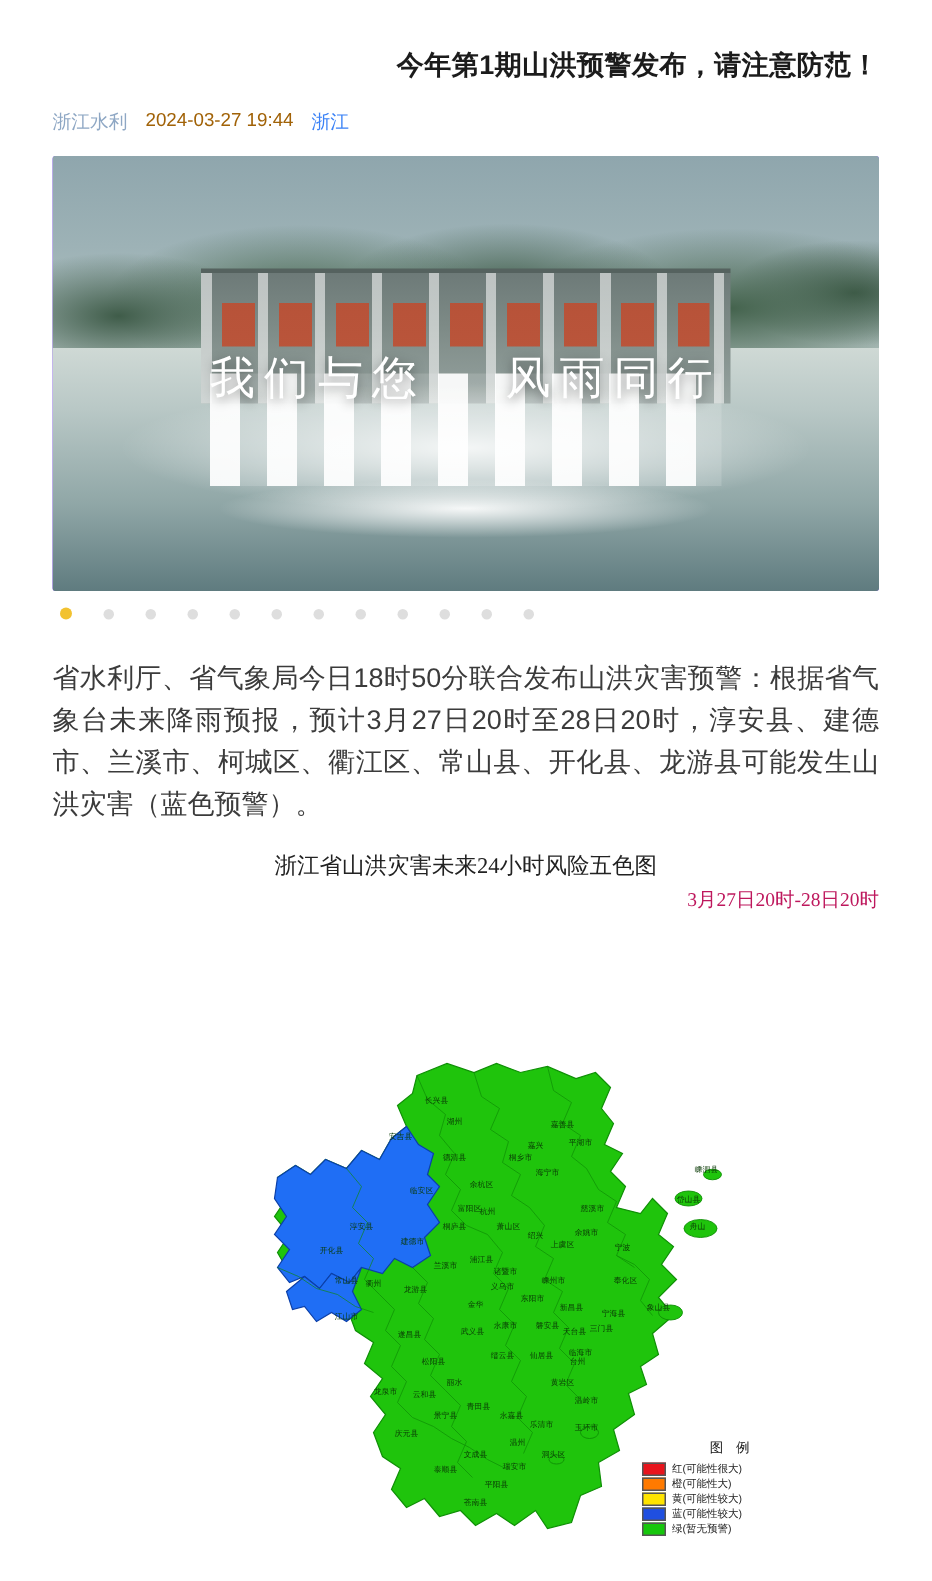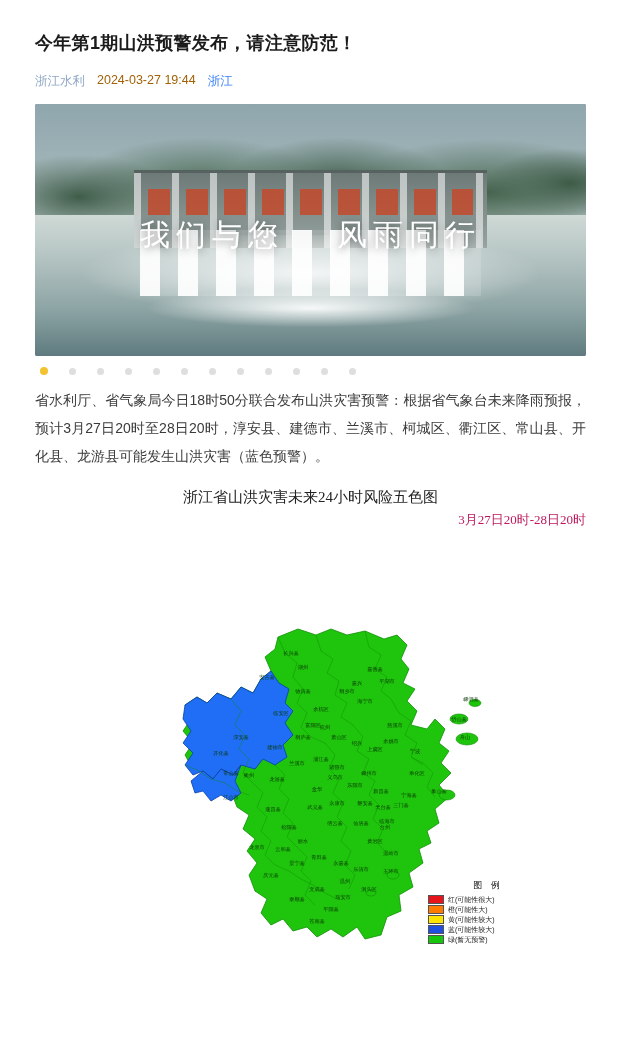--- a/index.html
+++ b/index.html
@@ -22,41 +22,42 @@
     box-sizing: border-box;
     padding: 0 35px;
   }
   .article-title {
     font-size: 18px;
     font-weight: bold;
     color: #1b1b1b;
     line-height: 1.5;
     padding-top: 18px;
     letter-spacing: 0.3px;
+    text-align: right;
   }
   .meta-row {
     display: flex;
     align-items: flex-start;
     gap: 12px;
     margin-top: 16px;
     font-size: 12.5px;
     color: #9a9a9a;
   }
   .meta-source {
     color: #8ea7c4;
   }
   .meta-date { color: #a16207; }
   .meta-region { color: #3b82f6; font-family: Liberation Serif, serif; }
 
   
   .hero-wrap {
     margin-top: 14px;
     position: relative;
     width: 551px;
-    height: 252px;
+    height: 290px;
     overflow: hidden;
     border-radius: 2px;
     background: #8b5cf6;
   }
   .hero-sky {
     position: absolute; left: 0; top: 0; width: 100%; height: 46%;
     background: linear-gradient(180deg, #8fa6ad 0%, #9db2b6 45%, #b6c6c4 100%);
   }
   .hero-hills {
     position: absolute; left: 0; top: 6%; width: 100%; height: 44%;
@@ -137,25 +138,25 @@
     border-radius: 50%;
     background: #dedede;
   }
   .dot.active {
     background: #f2c230;
     width: 8px; height: 8px;
   }
 
   
   .body-p {
-    font-size: 14px;
+    font-size: 18px;
     line-height: 28px;
     color: #3b3b3b;
     text-align: justify;
-    margin: 0 0 18px 0;
+    margin: 14px 0 18px 0;
   }
   .map-title {
     text-align: center;
     font-size: 15px;
     color: #222;
     font-family: "Liberation Serif", serif;
   }
   .map-subtitle {
     text-align: right;
     font-size: 13px;

